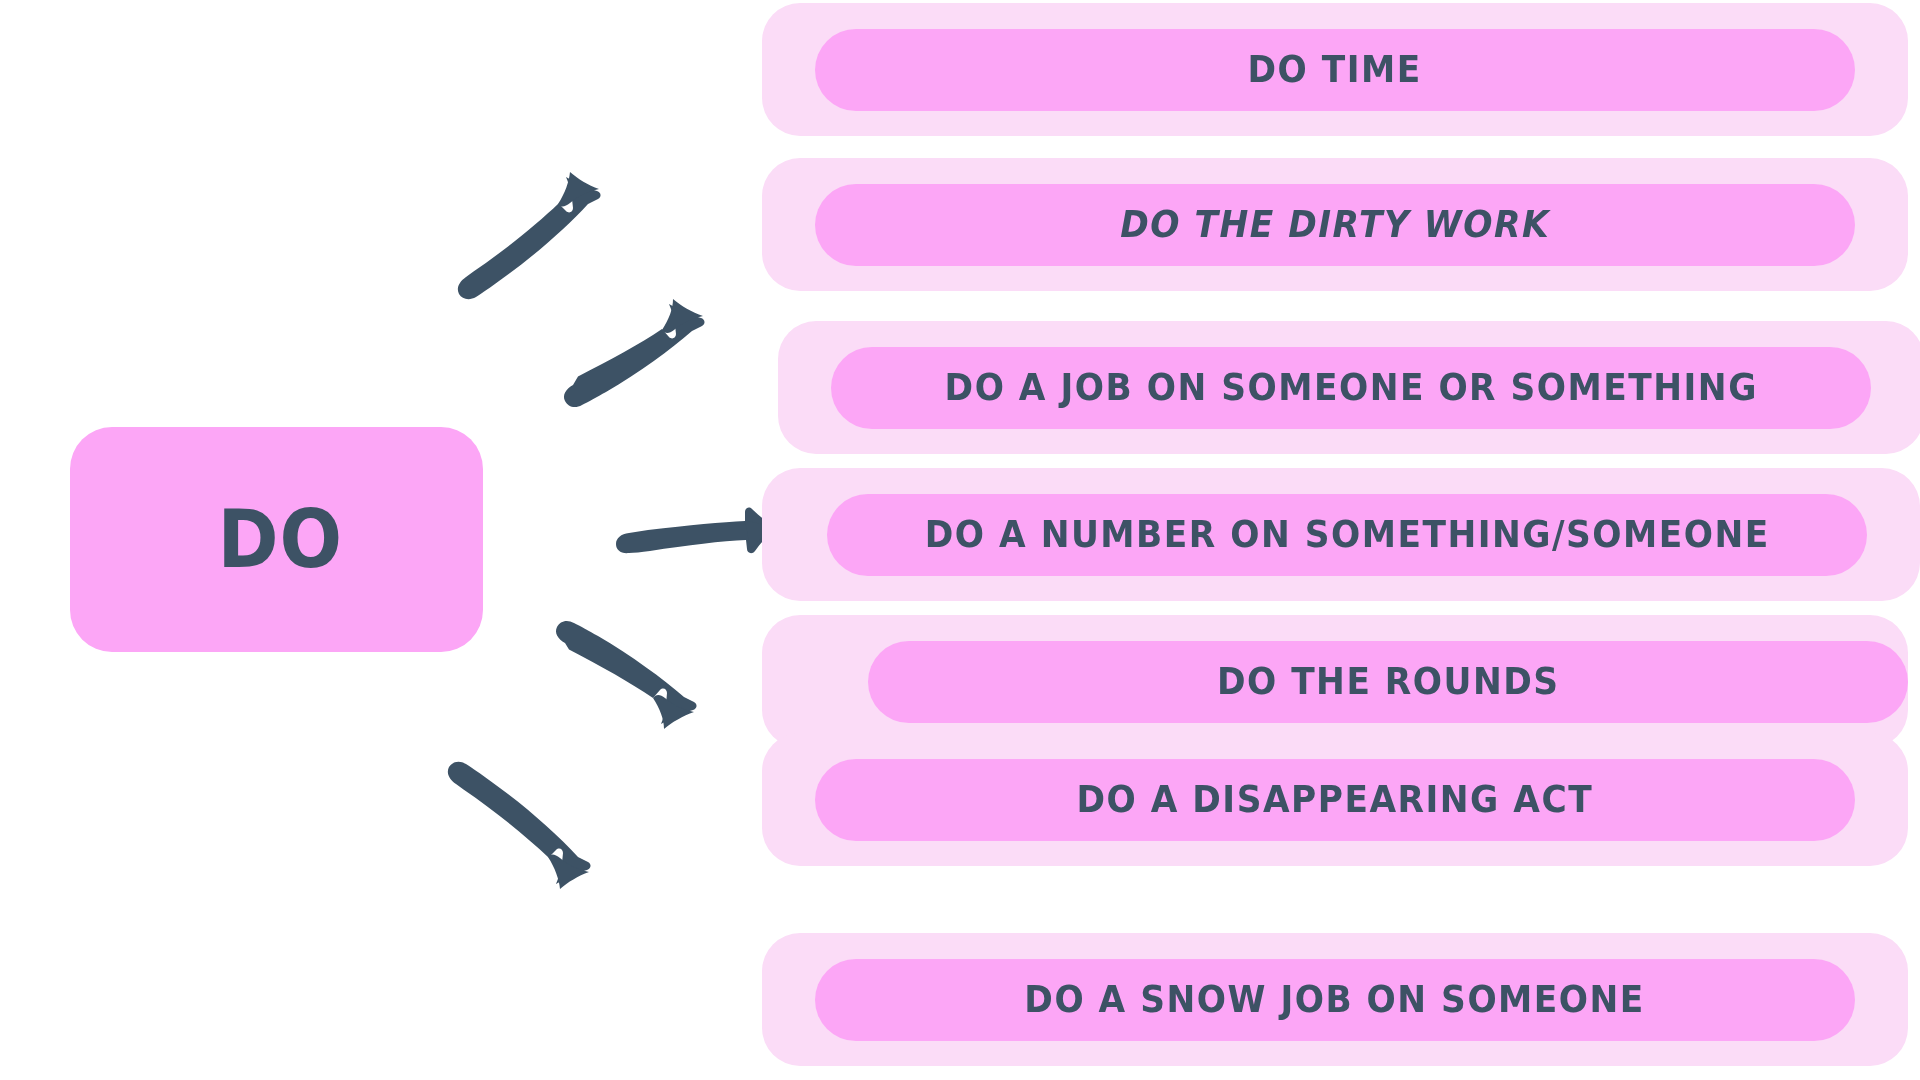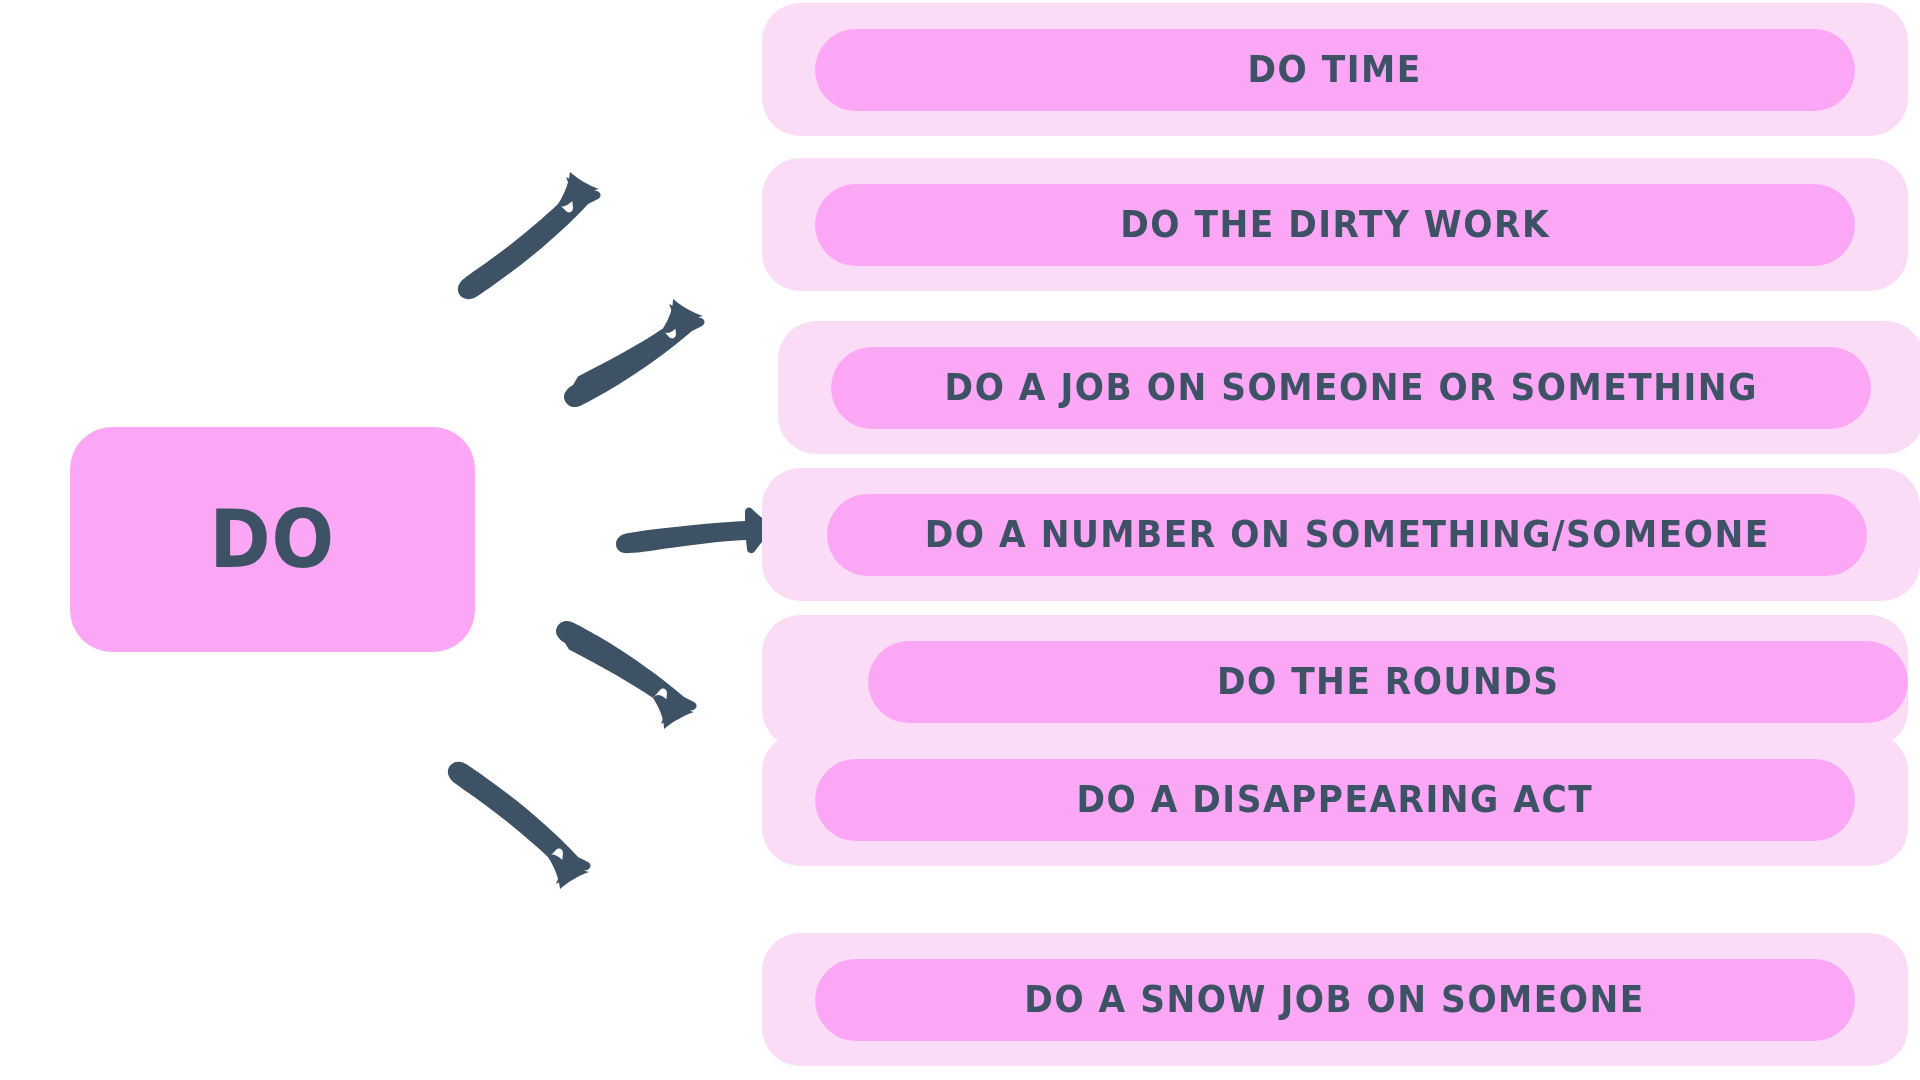--- a/index.html
+++ b/index.html
@@ -27,20 +27,21 @@
     position: absolute;
     left: 70px;
     top: 427px;
     width: 405px;
     height: 225px;
     background: #fca6f6;
     border-radius: 42px;
     display: flex;
     align-items: center;
     justify-content: center;
+    padding-left: 8px;
   }
   .root-label {
     font-family: "DejaVu Sans", sans-serif;
     font-weight: 700;
     font-size: 80px;
     letter-spacing: 1px;
     color: #3d5265;
     line-height: 1;
     transform: scaleX(0.92);
     -webkit-font-smoothing: antialiased;
@@ -171,21 +172,21 @@
   </svg>
 
   <div id="branches">
 
     <div class="branch-row" style="top:0px;">
       <div class="branch-pill">
         <span class="branch-label">DO TIME</span>
       </div>
     </div>
 
-    <div class="branch-row" style="top:155px;">
+    <div class="branch-row" style="top:155px;font-style:italic;">
       <div class="branch-pill">
         <span class="branch-label">DO THE DIRTY WORK</span>
       </div>
     </div>
 
     <div class="branch-row" style="top:318px;margin-left:16px;">
       <div class="branch-pill">
         <span class="branch-label">DO A JOB ON SOMEONE OR SOMETHING</span>
       </div>
     </div>

